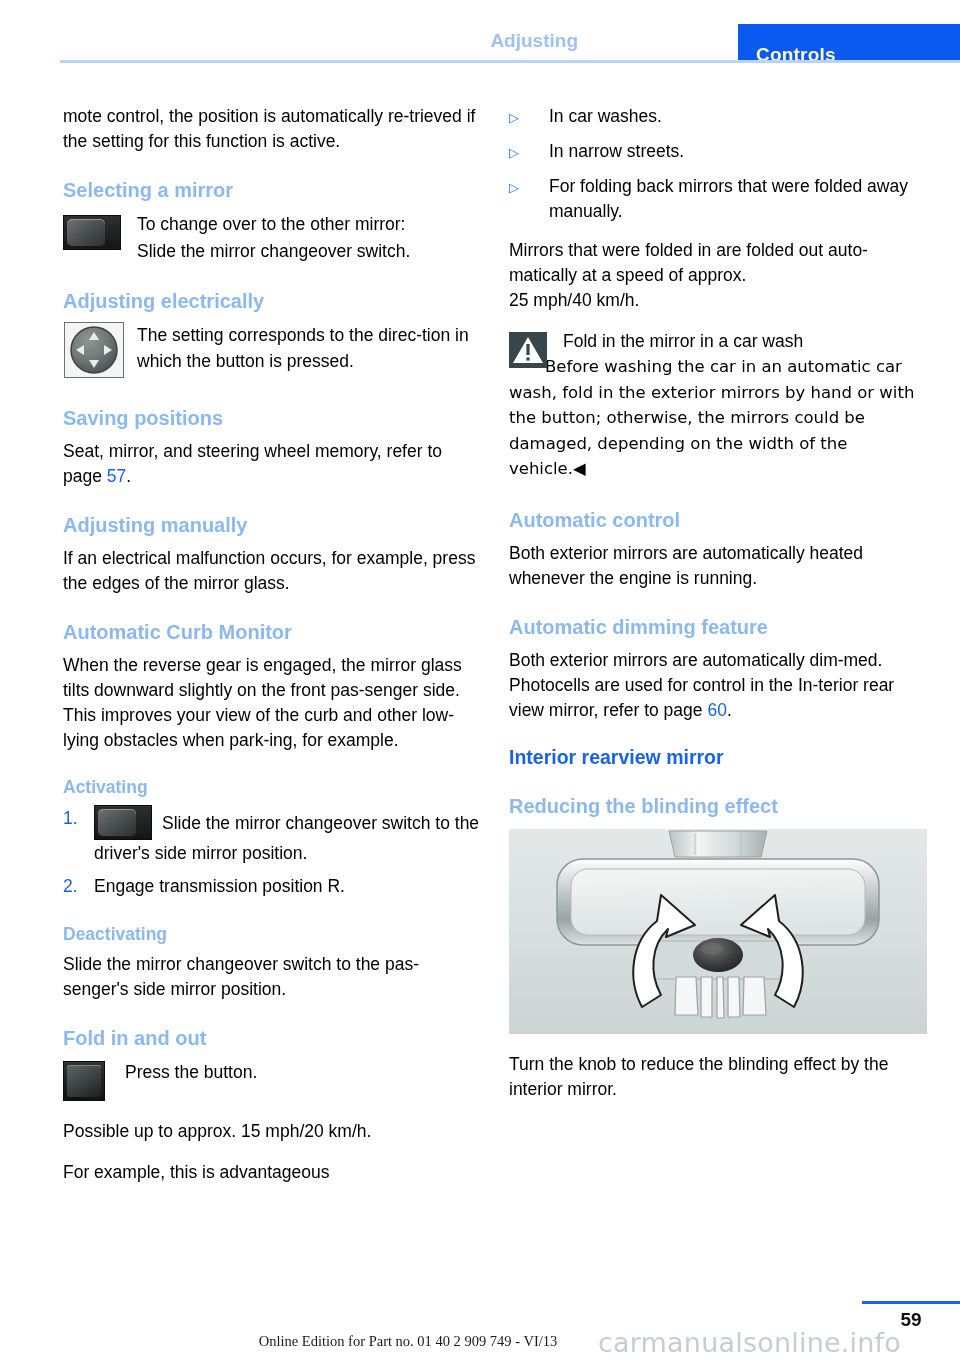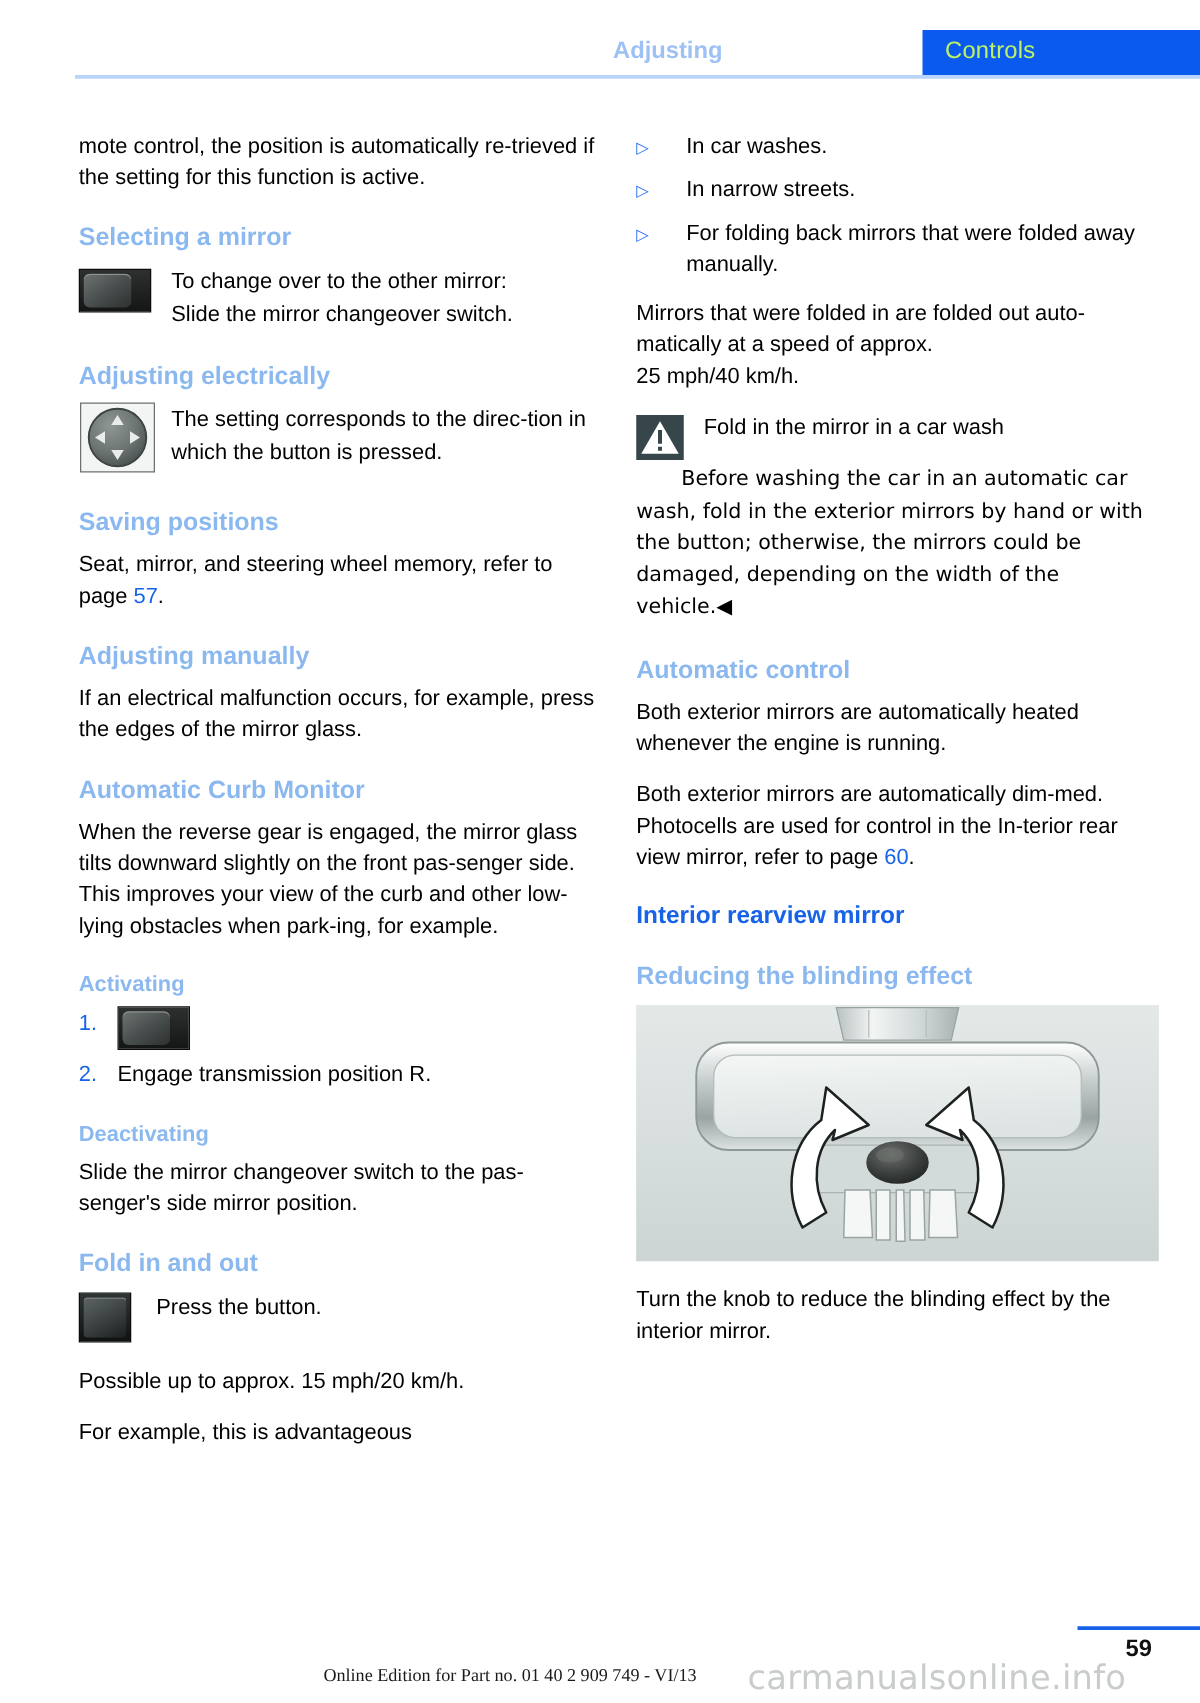--- a/index.html
+++ b/index.html
@@ -11,22 +11,22 @@
     position:relative;
     overflow:hidden;
   }
   
   .header{position:absolute;left:0;top:0;width:823px;height:62px;}
   .hdr-tab-blue{
     position:absolute;left:738px;top:24px;width:222px;height:36px;
     background:#0a5af0;
   }
   .hdr-tab-blue span{
-    position:absolute;left:18px;top:6px;
-    font-size:19px;font-weight:normal;color:#bef264;letter-spacing:.2px;
+    position:absolute;left:18px;top:20px;
+    font-size:19px;font-weight:bold;color:#fef9c3;letter-spacing:.2px;
   }
   .hdr-adjusting{
     position:absolute;right:245px;top:30px;
     font-size:19px;font-weight:bold;color:#9ec1f5;
   }
   .hdr-rule{
     position:absolute;left:60px;top:60px;width:900px;height:3px;
     background:#b9d4fb;
   }
   
@@ -93,21 +93,21 @@
   .ico-warn{
     position:absolute;left:0;top:3px;width:38px;height:36px;
     background:#37464a;
   }
   .warn-title{
     margin-left:54px;font-size:17.5px;line-height:25px;
   }
   .warn-body{
     font-family:"DejaVu Sans", sans-serif;
     font-size:16.5px;line-height:25.5px;
-    margin-top:16px;
+    margin-top:0;
   }
   .warn-body .indent{display:inline-block;width:36px;}
 
   
   ul.tri{list-style:none;margin:0 0 14px 0;padding:0;}
   ul.tri li{
     position:relative;padding-left:40px;margin-bottom:10px;
     font-size:17.5px;line-height:25px;
   }
   ul.tri li .tri-mark{
@@ -213,21 +213,21 @@
   <h3 class="sub">Adjusting manually</h3>
   <p class="para">If an electrical malfunction occurs, for example, press the edges of the mirror glass.</p>
 
   <h3 class="sub">Automatic Curb Monitor</h3>
   <p class="para">When the reverse gear is engaged, the mirror glass tilts downward slightly on the front pas-senger side. This improves your view of the curb and other low-lying obstacles when park-ing, for example.</p>
 
   <h4 class="minor">Activating</h4>
   <ol class="num">
     <li>
       <span class="n">1.</span>
-      <span class="inline-ico"></span>
+      <span class="inline-ico"></span><span>Slide the mirror changeover switch to the driver's side mirror position.</span>
     </li>
     <li>
       <span class="n">2.</span>
       <span>Engage transmission position R.</span>
     </li>
   </ol>
 
   <h4 class="minor">Deactivating</h4>
   <p class="para">Slide the mirror changeover switch to the pas-senger's side mirror position.</p>
 
@@ -268,20 +268,21 @@
         <rect x="17.4" y="25.4" width="3.2" height="3.2" fill="#37464a"></rect>
       </svg>
     </span>
     <div class="warn-title">Fold in the mirror in a car wash</div>
     <div class="warn-body"><span class="indent"></span><span>Before washing the car in an automatic car wash, fold in the exterior mirrors by hand or with the button; otherwise, the mirrors could be damaged, depending on the width of the vehicle.◀</span></div>
   </div>
 
   <h3 class="sub" style="margin-top:26px;">Automatic control</h3>
   <p class="para">Both exterior mirrors are automatically heated whenever the engine is running.</p>
 
+  <h3 class="sub">Automatic dimming feature</h3>
   <p class="para"><span>Both exterior mirrors are automatically dim-med. Photocells are used for control in the In-terior rear view mirror, refer to page </span><span class="pglink">60</span><span>.</span></p>
 
   <h2 class="sec" style="margin-top:22px;">Interior rearview mirror</h2>
   <h3 class="sub">Reducing the blinding effect</h3>
 
   <div class="figure">
     <svg width="418" height="205" viewBox="0 0 418 205">
       <defs>
         <linearGradient id="bgf" x1="0" y1="0" x2="0" y2="1">
           <stop offset="0%" stop-color="#e4e9e8"></stop>

